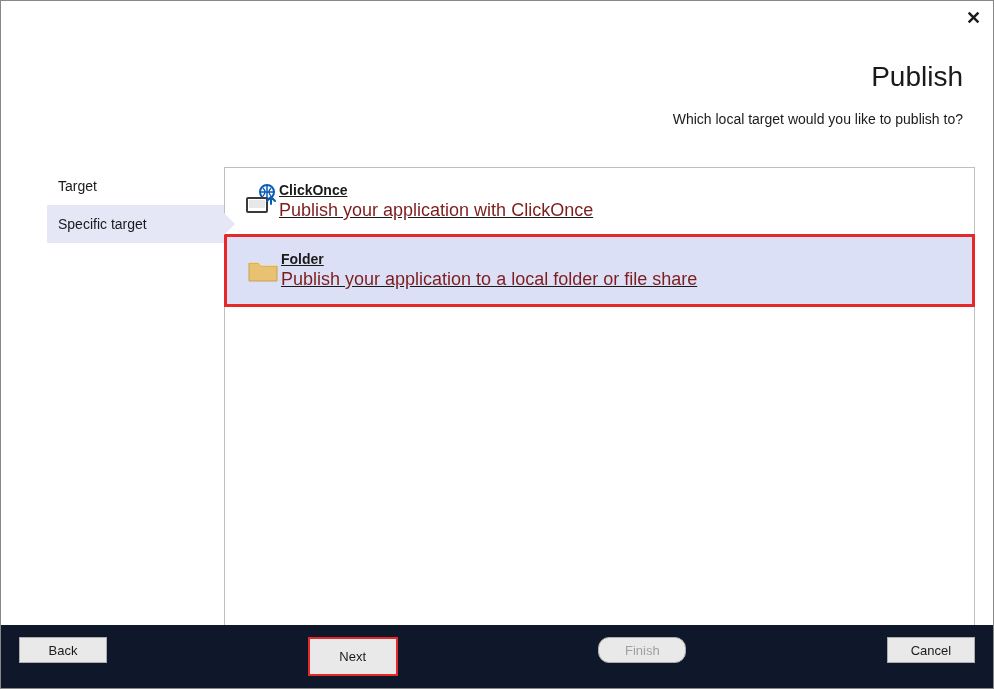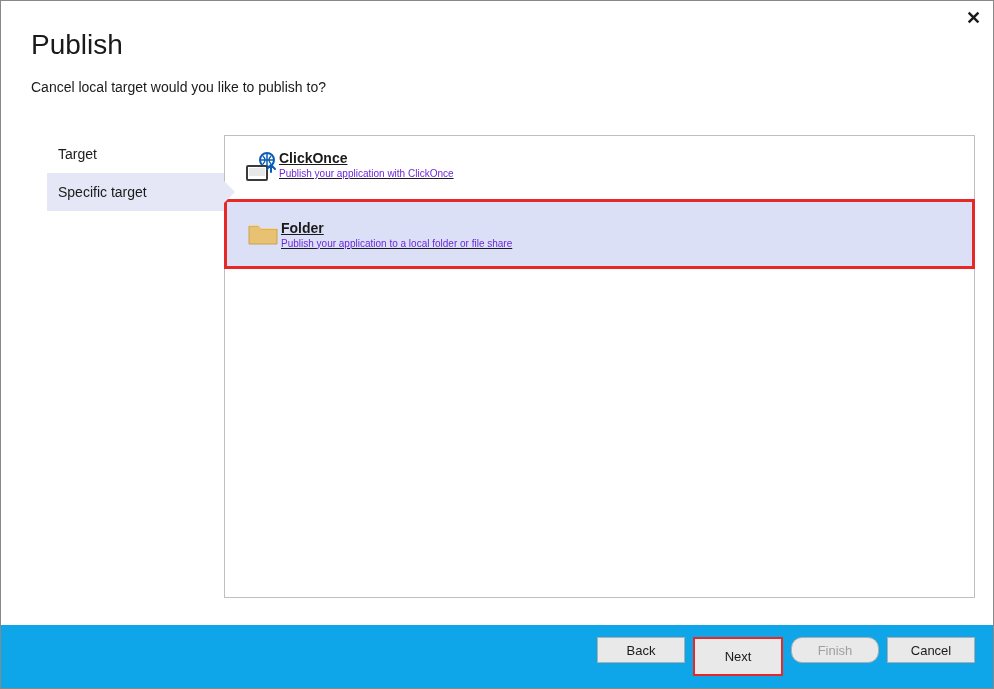--- a/index.html
+++ b/index.html
@@ -18,21 +18,22 @@
       position: absolute;
       top: 8px;
       right: 12px;
       font-size: 18px;
       line-height: 1;
       cursor: pointer;
       font-weight: bold;
       font-family: Arial, sans-serif;
     }
     .header {
-      padding: 28px 30px 10px 30px;
+      padding: 60px 30px 10px 30px;
+      text-align: right;
     }
     .title {
       font-size: 28px;
       font-weight: 300;
       margin-bottom: 18px;
       color: #1a1a1a;
     }
     .subtitle {
       font-size: 14px;
       color: #1a1a1a;
@@ -100,32 +101,32 @@
     }
     .option-text {
       flex: 1;
     }
     .option-title {
       font-weight: 600;
       font-size: 14px;
       margin-bottom: 2px;
     }
     .option-desc {
-      font-size: 10px;
-      color: #6d28d9;
+      font-size: 18px;
+      color: #7f1d1d;
     }
     .footer {
       position: absolute;
       bottom: 0;
       left: 0;
       right: 0;
-      background: #0ea5e9;
+      background: #0f172a;
       padding: 12px 18px;
       display: flex;
-      justify-content: flex-end;
+      justify-content: space-between;
       gap: 8px;
       margin-top: 40px;
     }
     .btn {
       min-width: 88px;
       height: 26px;
       border: 1px solid #adadad;
       background: #e9e9e9;
       font-size: 13px;
       cursor: pointer;
@@ -144,21 +145,21 @@
       min-width: 90px;
     }
   </style>
 </head>
 <body>
 
 <div class="close-btn">✕</div>
 
 <div class="header">
   <h1 class="title">Publish</h1>
-  <div class="subtitle">Cancel local target would you like to publish to?</div>
+  <div class="subtitle">Which local target would you like to publish to?</div>
 </div>
 
 <div class="content">
   <div class="sidebar">
     <div class="step-item">
       <span>Target</span>
     </div>
     <div class="step-item active">
       <span>Specific target</span>
     </div>

